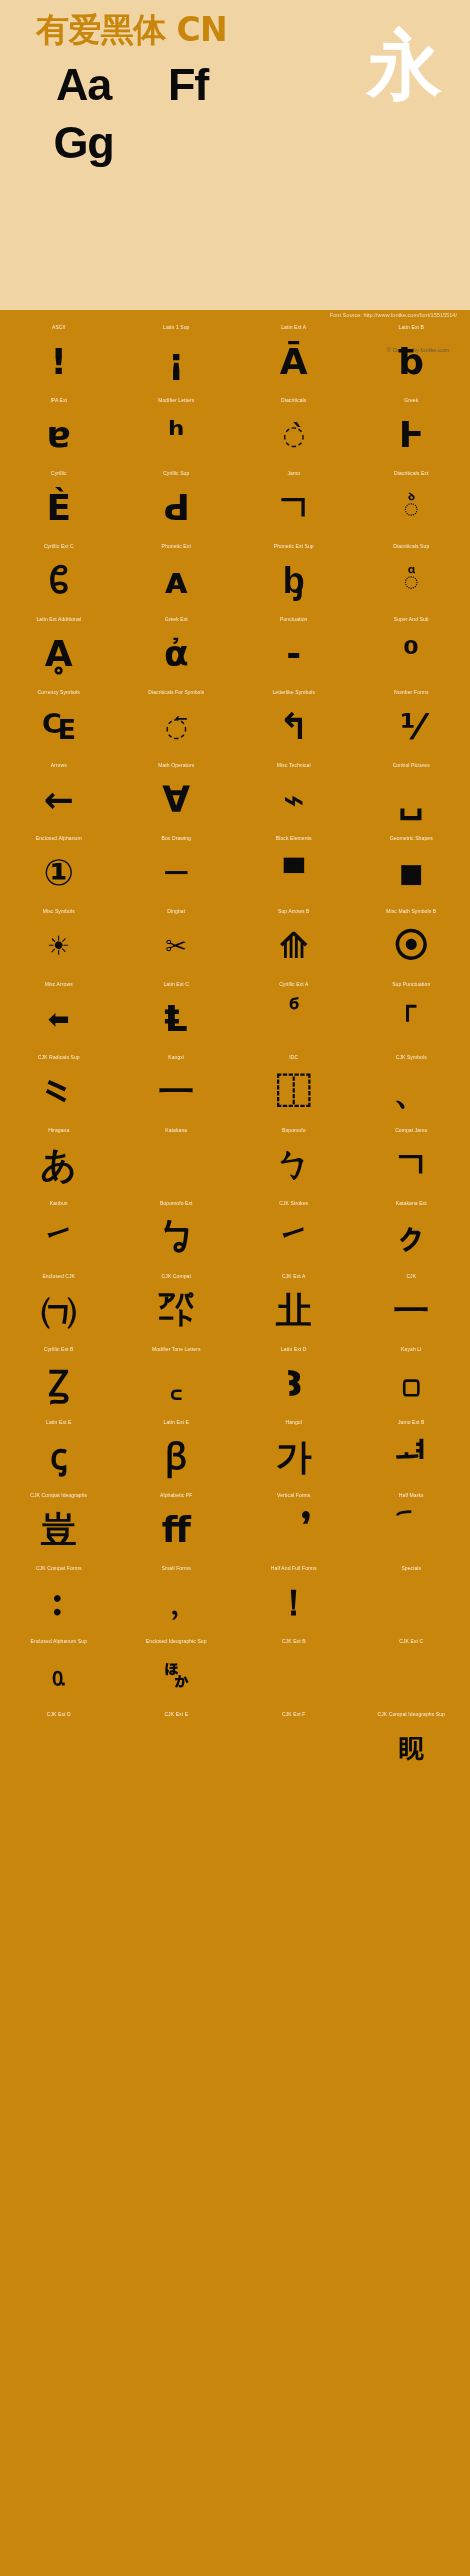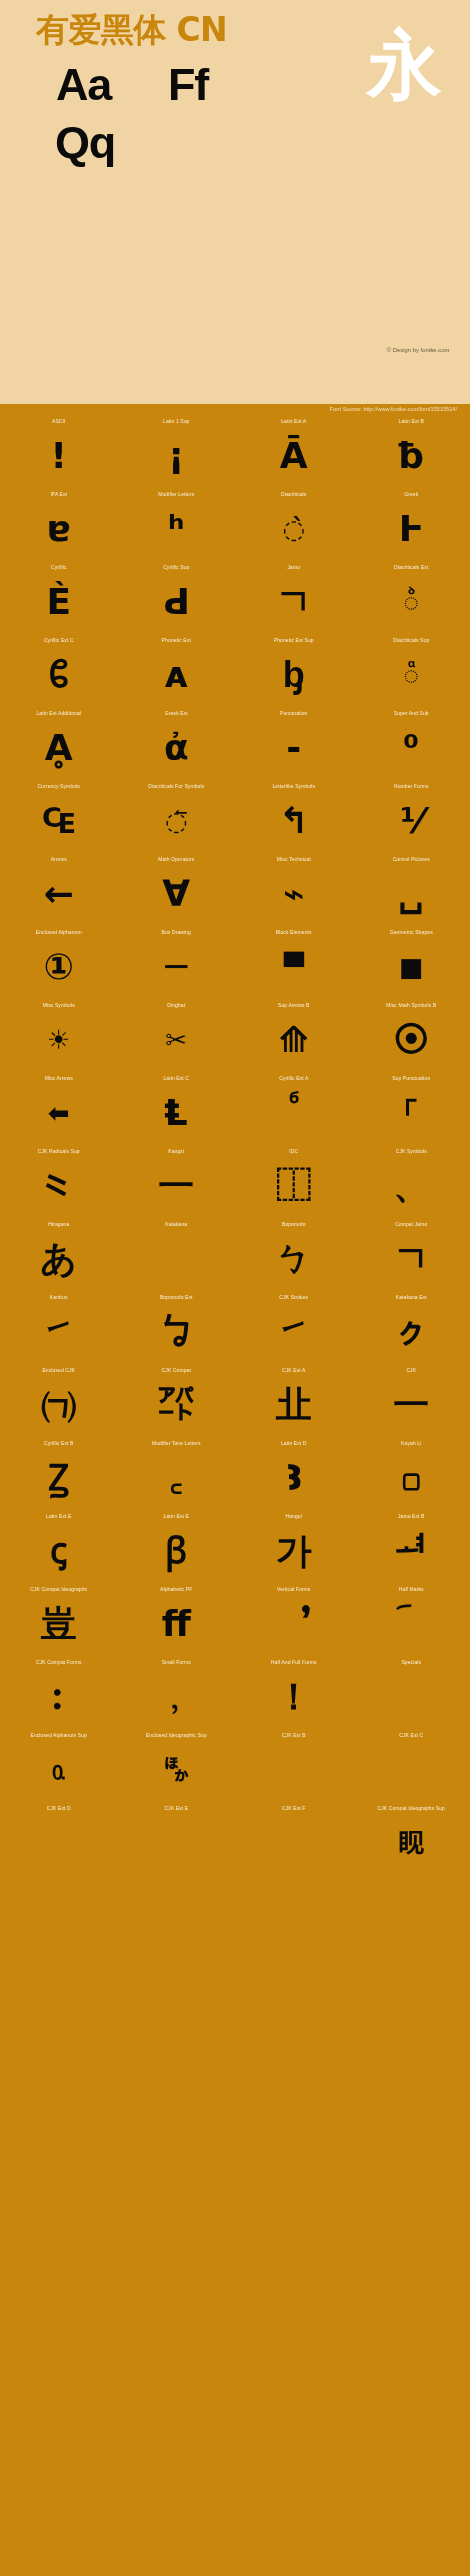--- a/index.html
+++ b/index.html
@@ -8,21 +8,21 @@
     width:470px; height:2576px;
     font-family:"Liberation Sans", sans-serif;
     overflow:hidden;
     position:relative;
   }
 
   
   #header {
     background:#f0d4a4;
     width:470px;
-    height:404px;
+    height:310px;
     position:relative;
     padding:0;
   }
   #title {
     position:absolute;
     left:36px; top:13px;
     font-size:33px;
     font-weight:bold;
     color:#c8860d;
     letter-spacing:-0.6px;
@@ -149,21 +149,21 @@
 <div id="header">
 
   <div id="title">有爱黑体 CN</div>
 
   <div id="pairs">
     <div class="pair-row">
       <span class="pair c1">Aa</span>
       <span class="pair c2">Ff</span>
     </div>
     <div class="pair-row">
-      <span class="pair c2">Qq</span>
+      <span class="pair c1">Gg</span>
     </div>
   </div>
 
   <div id="yong">永</div>
 
 
   <div id="credit">© Design by fontke.com</div>
 </div>
 
 <div id="source-bar">

